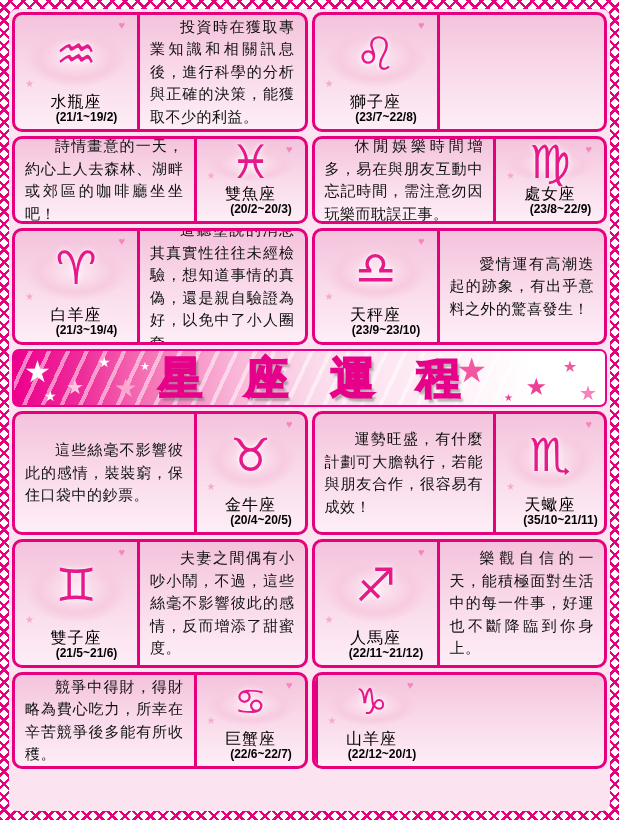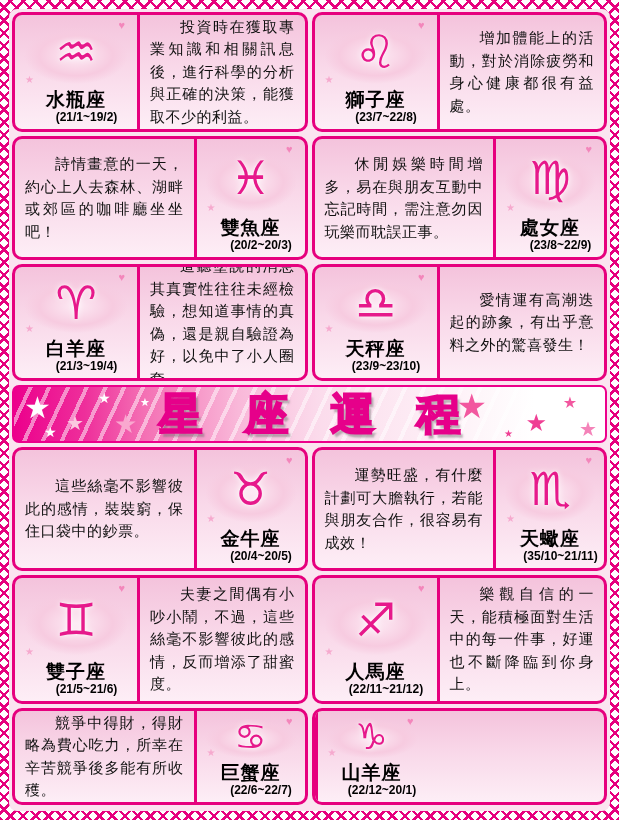--- a/index.html
+++ b/index.html
@@ -10,21 +10,21 @@
       repeating-linear-gradient(-45deg, #e6007e 0 2.5px, transparent 2.5px 9px),
       #ffffff;
     font-family:"Liberation Sans", sans-serif;
   }
   .inner{
     width:100%;height:100%;box-sizing:border-box;background:#fbe4f0;
     border-radius:8px;padding:3px;display:flex;flex-direction:column;gap:4px;
     overflow:hidden;
   }
   .row{display:flex;gap:4px;}
-  .r1{height:120px}.r2{height:124px}.r3{height:117px}
+  .r1{height:120px}.r2{height:88px}.r3{height:117px}
   .rb{height:58px}
   .r4{height:124px}.r5{height:129px}.r6{height:97px}
 
   .cell{
     flex:1 1 0;display:flex;box-sizing:border-box;overflow:hidden;
     border:3px solid #e6007e;border-radius:10px;
     background:linear-gradient(180deg,#f4c3dc 0%,#f9d8e9 45%,#fdeef6 100%);
   }
   .vdiv{width:3px;background:#e6007e;flex:0 0 auto;}
 
@@ -49,21 +49,21 @@
     text-shadow:0 0 6px rgba(255,255,255,.95), 0 0 2px rgba(255,255,255,.9);
   }
   .r6 .glyph{font-size:36px}
   .art::before{
     content:"♥";position:absolute;top:4px;right:12px;font-size:11px;color:#f386bb;
   }
   .art::after{
     content:"★";position:absolute;bottom:4px;left:10px;font-size:10px;color:#f6a9ce;
   }
   .caption{text-align:center;line-height:1.15;}
-  .zname{font-size:19px;font-weight:bold;color:#000;letter-spacing:1px;}
+  .zname{font-size:16px;font-weight:normal;color:#000;letter-spacing:1px;}
   .zdates{font-size:12px;font-weight:bold;color:#000;margin-left:21px;}
 
   .ztext{
     flex:1 1 auto;display:flex;align-items:center;box-sizing:border-box;
     padding:6px 10px;
   }
   .ztext p{
     margin:0;font-family:"Liberation Serif","DejaVu Serif",serif;
     font-size:15px;line-height:1.5;color:#111;text-align:justify;
     text-indent:2em;letter-spacing:.5px;
@@ -127,23 +127,20 @@
         <div class="illus">
           <div class="art">
             <span class="glyph">♌</span>
           </div>
           <div class="caption">
             <div class="zname">獅子座</div>
             <div class="zdates">(23/7~22/8)</div>
           </div>
         </div>
         <div class="vdiv"></div>
-        <div class="ztext">
-            <p>增加體能上的活動，對於消除疲勞和身心健康都很有益處。</p>
-          </div>
       </section>
     </div>
 
     <div class="row r2">
       <section class="cell img-right">
         <div class="ztext">
             <p>詩情畫意的一天，約心上人去森林、湖畔或郊區的咖啡廳坐坐吧！</p>
           </div>
         <div class="vdiv"></div>
         <div class="illus">

